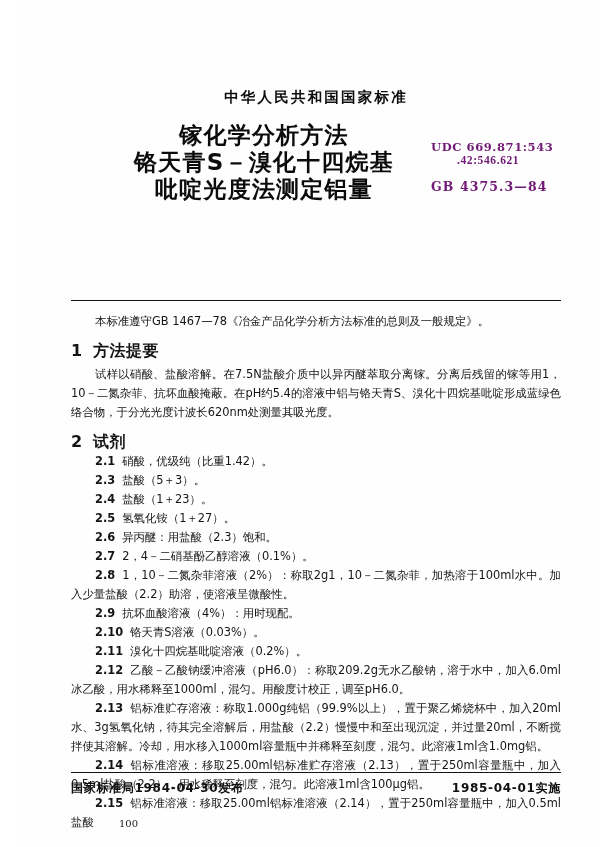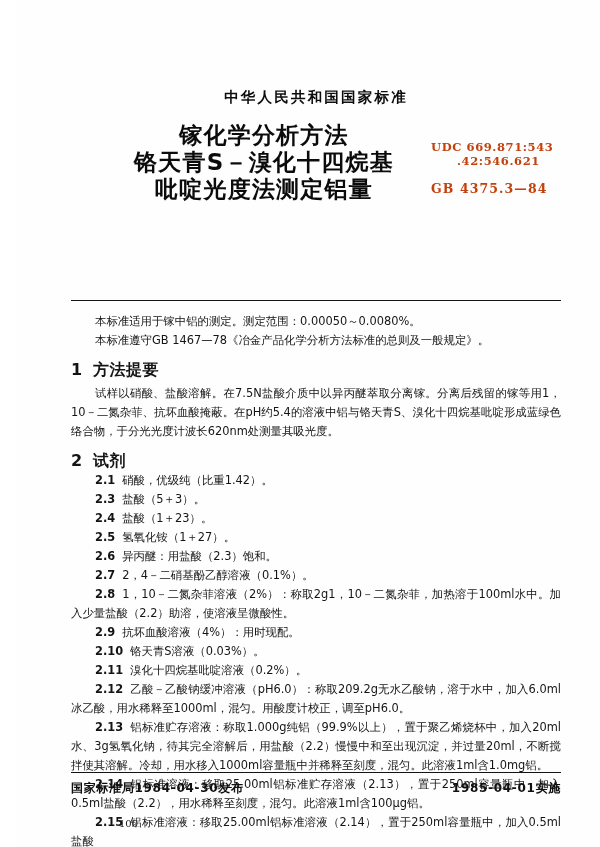--- a/index.html
+++ b/index.html
@@ -56,32 +56,33 @@
     white-space: nowrap;
   }
 
   .code-block {
     position: absolute;
     left: 415px;
     top: 140px;
     width: 150px;
     font-family: "DejaVu Serif", "Liberation Serif", serif;
     font-weight: 700;
-    color: #c2410c;
+    color: #701a75;
   }
   .udc-line1 {
     font-size: 11.5px;
     letter-spacing: 0.6px;
     white-space: nowrap;
   }
   .udc-line2 {
     font-size: 11.5px;
     letter-spacing: 0.6px;
     margin-left: 26px;
     white-space: nowrap;
+    font-family: Liberation Serif, serif;
   }
   .gb-line {
     font-size: 12.5px;
     letter-spacing: 1.1px;
     margin-top: 13px;
     white-space: nowrap;
   }
 
   .en-title {
     position: absolute;
@@ -198,21 +199,20 @@
     <div class="udc-line1">UDC 669.871:543</div>
     <div class="udc-line2">.42:546.621</div>
     <div class="gb-line">GB 4375.3—84</div>
   </div>
 
 
   <div class="rule rule-top"></div>
 
   <div class="body-area">
 
-    <div class="intro-line">本标准适用于镓中铝的测定。测定范围：0.00050～0.0080%。</div>
     <div class="intro-line">本标准遵守GB 1467—78《冶金产品化学分析方法标准的总则及一般规定》。</div>
 
     <div class="sec-head">
       <span class="sec-num">1</span><span>方法提要</span>
     </div>
     <div class="para">试样以硝酸、盐酸溶解。在7.5N盐酸介质中以异丙醚萃取分离镓。分离后残留的镓等用1，10－二氮杂菲、抗坏血酸掩蔽。在pH约5.4的溶液中铝与铬天青S、溴化十四烷基吡啶形成蓝绿色络合物，于分光光度计波长620nm处测量其吸光度。</div>
 
     <div class="sec-head">
       <span class="sec-num">2</span><span>试剂</span>
     </div>

